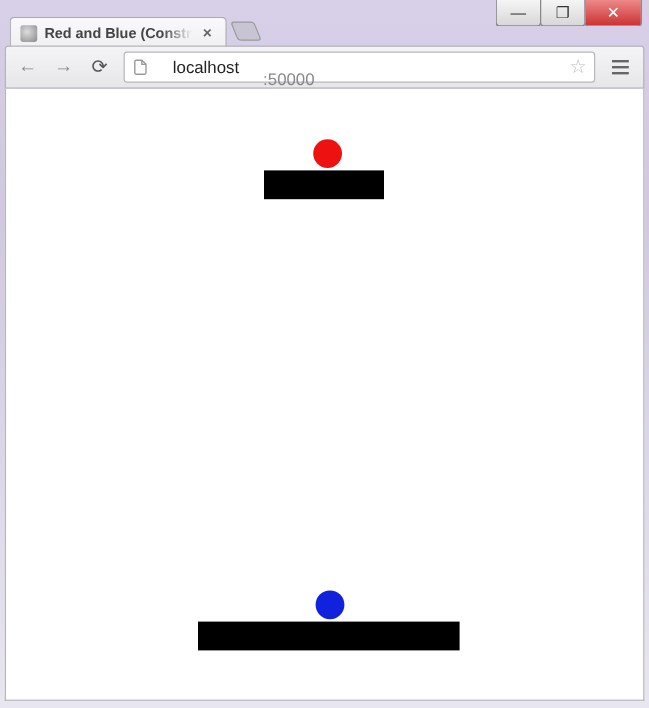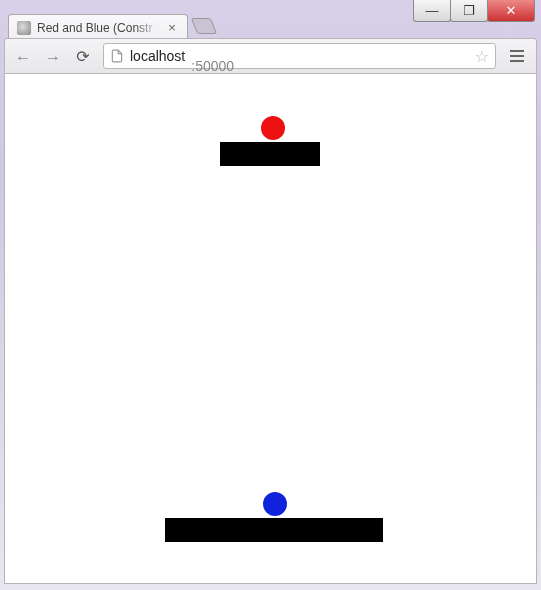--- a/index.html
+++ b/index.html
@@ -55,20 +55,21 @@
       background: linear-gradient(to bottom, #f9f9fb, #f0f0f3);
       border: 1px solid #aaa;
       border-bottom: none;
       border-radius: 4px 4px 0 0;
       display: flex;
       align-items: center;
       padding: 0 8px;
       gap: 6px;
       font-size: 12px;
       color: #444;
+      font-weight: bold;
     }
     .tab .favicon {
       width: 14px;
       height: 14px;
       border-radius: 2px;
       background: radial-gradient(circle at 40% 40%, #ddd, #888);
       flex-shrink: 0;
     }
     .tab .tab-title {
       flex: 1;
@@ -120,21 +121,21 @@
     .nav-btn.enabled { color: #555; }
     .omni {
       flex: 1;
       height: 26px;
       background: #fff;
       border: 1px solid #b8b8bc;
       border-radius: 3px;
       display: flex;
       align-items: center;
       padding: 0 6px;
-      gap: 6px;
+      gap: 20px;
       font-size: 14px;
       color: #333;
     }
     .omni .page-icon {
       width: 14px;
       height: 14px;
       color: #999;
     }
     .omni .url-host { color: #222; }
     .omni .url-rest { color: #888; margin-top: 20px; }

